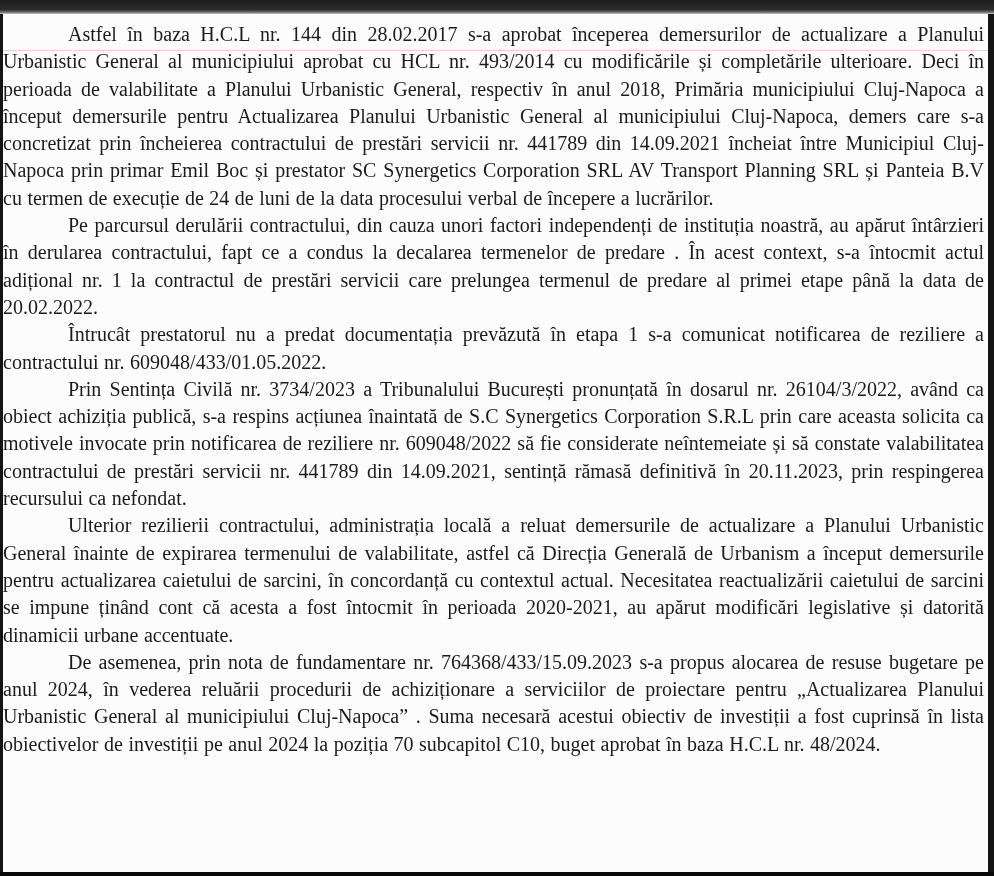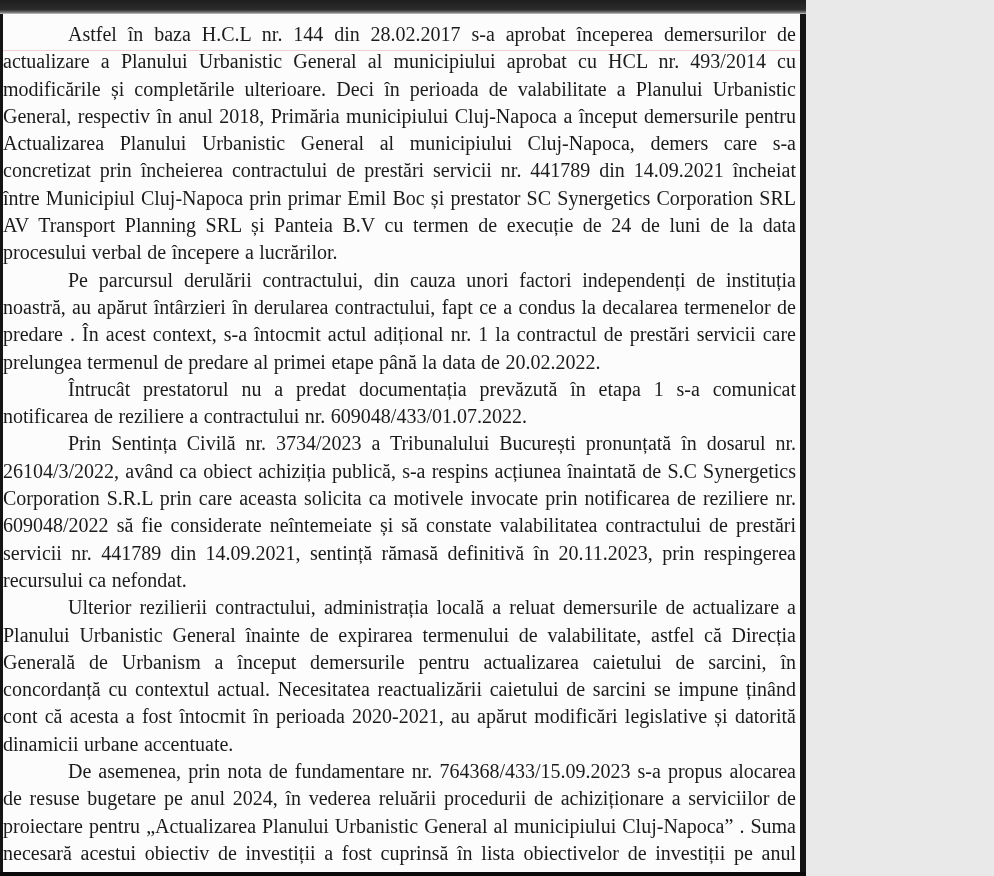--- a/index.html
+++ b/index.html
@@ -2,21 +2,21 @@
 <html style="--color-top_bar: #2c2c2c; --color-page_edge: #141414; --color-paper: #fcfcfc; --color-text: #1b1b1b; --color-bottom_rule: #0a0a0a; --color-scan_pink_line: #f3ccd1;"><head>
 <meta charset="utf-8">
 <style>
   html, body {
     margin: 0;
     padding: 0;
     background: #e9e9e9;
   }
   .page {
     position: relative;
-    width: 806px;
+    width: 994px;
     height: 876px;
     background: var(--color-paper, #fcfcfc);
     overflow: hidden;
     font-family: "Liberation Serif", "DejaVu Serif", serif;
   }
   .top-bar {
     position: absolute;
     top: 0; left: 0; right: 0;
     height: 14px;
     background: linear-gradient(to bottom,
@@ -72,20 +72,20 @@
 
 <div class="page">
   <div class="top-bar"></div>
   <div class="edge left"></div>
   <div class="edge right"></div>
   <div class="pink-line"></div>
 
   <div class="content">
     <p class="para">Astfel în baza H.C.L nr. 144 din 28.02.2017 s-a aprobat începerea demersurilor de actualizare a Planului Urbanistic General al municipiului aprobat cu HCL nr. 493/2014 cu modificările și completările ulterioare. Deci în perioada de valabilitate a Planului Urbanistic General, respectiv în anul 2018, Primăria municipiului Cluj-Napoca a început demersurile pentru Actualizarea Planului Urbanistic General al municipiului Cluj-Napoca, demers care s-a concretizat prin încheierea contractului de prestări servicii  nr. 441789 din 14.09.2021 încheiat între Municipiul Cluj-Napoca prin primar Emil Boc și  prestator SC Synergetics Corporation SRL  AV Transport Planning SRL și Panteia B.V cu termen de execuție de 24 de luni de la data procesului verbal de începere a lucrărilor.</p>
     <p class="para">Pe parcursul derulării contractului, din cauza unori factori independenți de instituția noastră, au apărut întârzieri în derularea  contractului, fapt ce a condus la decalarea termenelor de predare . În acest context, s-a întocmit actul adițional nr. 1 la contractul de prestări servicii care prelungea termenul de predare al primei etape până la data de 20.02.2022.</p>
-    <p class="para">Întrucât prestatorul nu a predat documentația prevăzută în etapa 1 s-a comunicat notificarea de reziliere a contractului nr. 609048/433/01.07.2022.</p>
+    <p class="para">Întrucât prestatorul nu a predat documentația prevăzută în etapa 1 s-a comunicat notificarea de reziliere a contractului nr. 609048/433/01.05.2022.</p>
     <p class="para">Prin Sentința Civilă nr. 3734/2023 a Tribunalului București pronunțată în dosarul nr. 26104/3/2022,  având ca obiect achiziția publică, s-a respins acțiunea înaintată de S.C Synergetics Corporation S.R.L prin care aceasta solicita ca motivele invocate prin notificarea de reziliere nr. 609048/2022 să fie considerate neîntemeiate și să  constate valabilitatea contractului de prestări servicii  nr. 441789 din 14.09.2021, sentință  rămasă definitivă în 20.11.2023, prin respingerea recursului ca nefondat.</p>
     <p class="para">Ulterior rezilierii contractului, administrația locală a reluat demersurile de actualizare a Planului Urbanistic General înainte de expirarea termenului de valabilitate, astfel că Direcția Generală de Urbanism a început demersurile pentru actualizarea caietului de sarcini, în concordanță cu contextul actual. Necesitatea reactualizării  caietului de sarcini se impune ținând cont că acesta a fost întocmit în perioada 2020-2021, au apărut modificări legislative și datorită dinamicii urbane accentuate.</p>
     <p class="para">De asemenea, prin  nota de fundamentare nr. 764368/433/15.09.2023 s-a propus alocarea de resuse bugetare  pe anul 2024, în vederea reluării procedurii de achiziționare a serviciilor de proiectare pentru „Actualizarea Planului Urbanistic General al municipiului Cluj-Napoca” . Suma necesară acestui obiectiv de investiții a fost cuprinsă în lista obiectivelor de investiții pe anul 2024 la poziția  70 subcapitol C10, buget aprobat în baza H.C.L nr. 48/2024.</p>
   </div>
 
   <div class="bottom-rule"></div>
 </div>
 
 </body></html>

